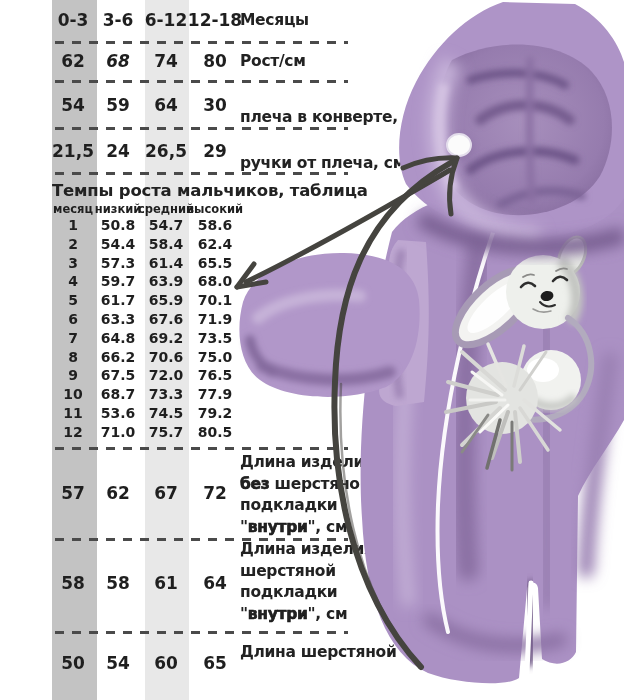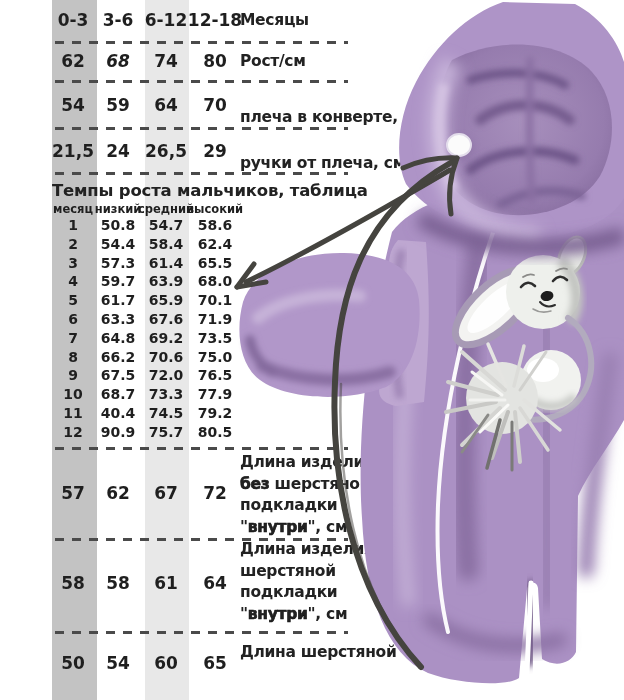--- a/index.html
+++ b/index.html
@@ -44,21 +44,21 @@
       <span class="num" style="left: 215px; top: 20px;">12-18</span>
       <span class="lbl" style="left: 240px; top: 20px;">Месяцы</span>
       <span class="num" style="left: 73px; top: 61px;">62</span>
       <span class="num" style="left: 118px; top: 61px; font-style: italic;">68</span>
       <span class="num" style="left: 166px; top: 61px;">74</span>
       <span class="num" style="left: 215px; top: 61px;">80</span>
       <span class="lbl" style="left: 240px; top: 61px;">Рост/см</span>
       <span class="num" style="left: 73px; top: 105px;">54</span>
       <span class="num" style="left: 118px; top: 105px;">59</span>
       <span class="num" style="left: 166px; top: 105px;">64</span>
-      <span class="num" style="left: 215px; top: 105px;">70</span>
+      <span class="num" style="left: 215px; top: 105px;">30</span>
       <span class="lbl" style="left: 240px; top: 117px;">плеча в конверте, см</span>
       <span class="num" style="left: 73px; top: 151px;">21,5</span>
       <span class="num" style="left: 118px; top: 151px;">24</span>
       <span class="num" style="left: 166px; top: 151px;">26,5</span>
       <span class="num" style="left: 215px; top: 151px;">29</span>
       <span class="lbl" style="left: 240px; top: 163px;">ручки от плеча, см</span>
       <div class="dash" style="top: 41px;"></div>
       <div class="dash" style="top: 80px;"></div>
       <div class="dash" style="top: 127px;"></div>
       <div class="dash" style="top: 172px;"></div>
@@ -103,25 +103,25 @@
       <span class="num g" style="left: 215px; top: 356.6px;">75.0</span>
       <span class="num g" style="left: 73px; top: 375.4px;">9</span>
       <span class="num g" style="left: 118px; top: 375.4px;">67.5</span>
       <span class="num g" style="left: 166px; top: 375.4px;">72.0</span>
       <span class="num g" style="left: 215px; top: 375.4px;">76.5</span>
       <span class="num g" style="left: 73px; top: 394.2px;">10</span>
       <span class="num g" style="left: 118px; top: 394.2px;">68.7</span>
       <span class="num g" style="left: 166px; top: 394.2px;">73.3</span>
       <span class="num g" style="left: 215px; top: 394.2px;">77.9</span>
       <span class="num g" style="left: 73px; top: 413px;">11</span>
-      <span class="num g" style="left: 118px; top: 413px;">40.4</span>
+      <span class="num g" style="left: 118px; top: 413px;">53.6</span>
       <span class="num g" style="left: 166px; top: 413px;">74.5</span>
       <span class="num g" style="left: 215px; top: 413px;">79.2</span>
       <span class="num g" style="left: 73px; top: 431.8px;">12</span>
-      <span class="num g" style="left: 118px; top: 431.8px;">90.9</span>
+      <span class="num g" style="left: 118px; top: 431.8px;">71.0</span>
       <span class="num g" style="left: 166px; top: 431.8px;">75.7</span>
       <span class="num g" style="left: 215px; top: 431.8px;">80.5</span>
       <span class="num" style="left: 73px; top: 493px;">57</span>
       <span class="num" style="left: 118px; top: 493px;">62</span>
       <span class="num" style="left: 166px; top: 493px;">67</span>
       <span class="num" style="left: 215px; top: 493px;">72</span>
       <span class="lbl" style="left: 240px; top: 462px;"><span>Длина изделия</span></span>
       <span class="lbl" style="left: 240px; top: 483.5px;"><span class="em">без</span><span> шерстяной</span></span>
       <span class="lbl" style="left: 240px; top: 505px;"><span>подкладки</span></span>
       <span class="lbl" style="left: 240px; top: 526.5px;"><span>"</span><span class="em">внутри</span><span>", см</span></span>

